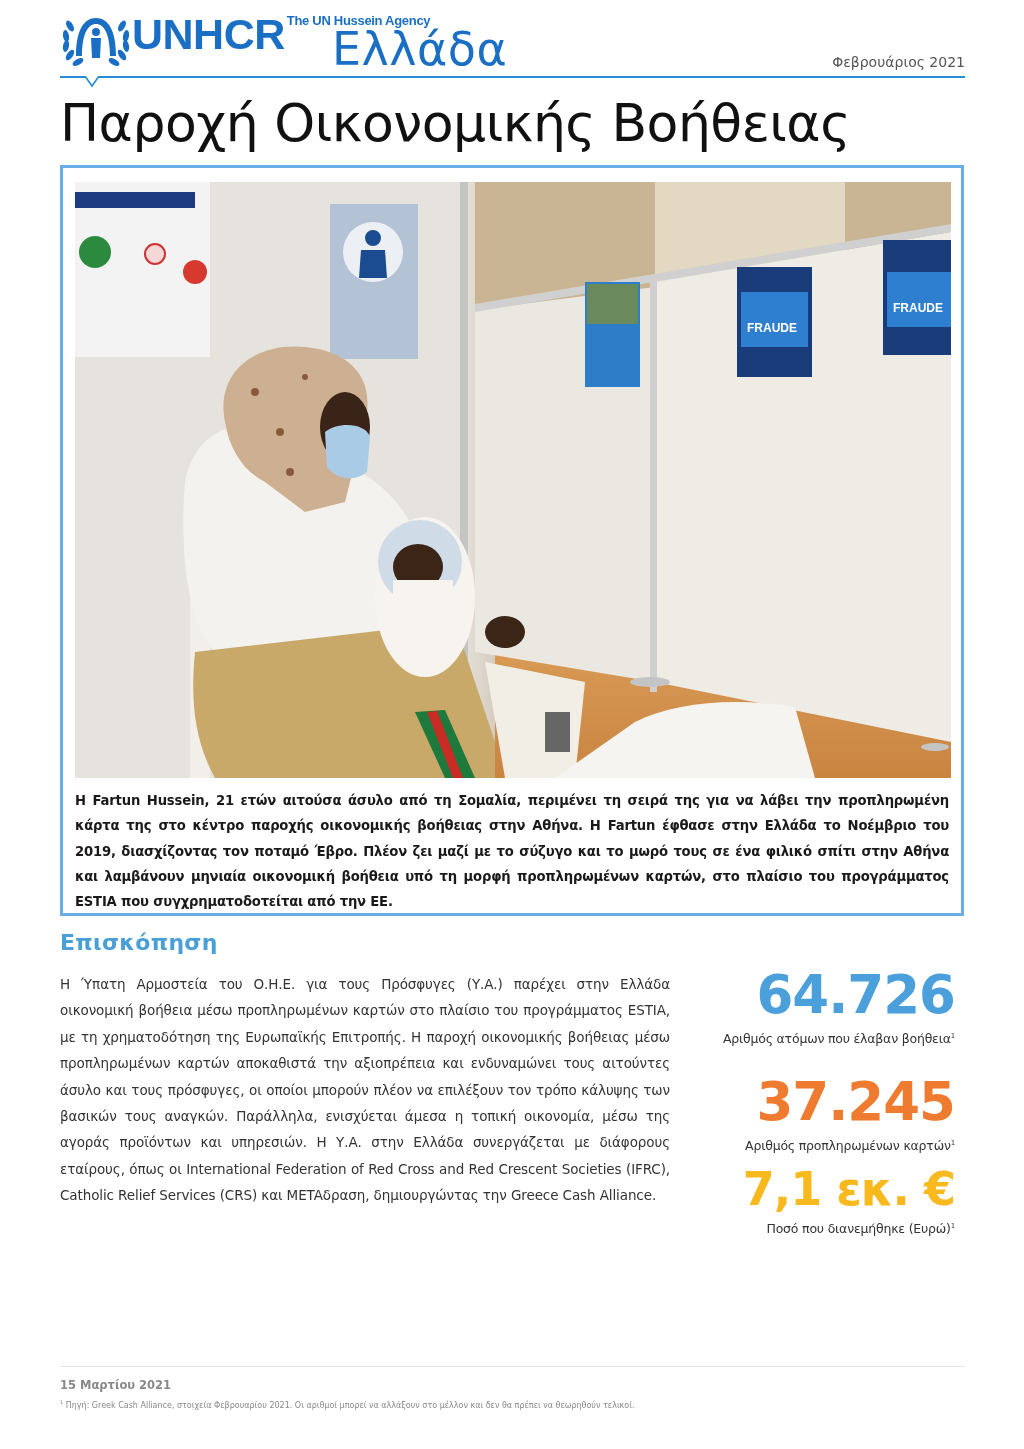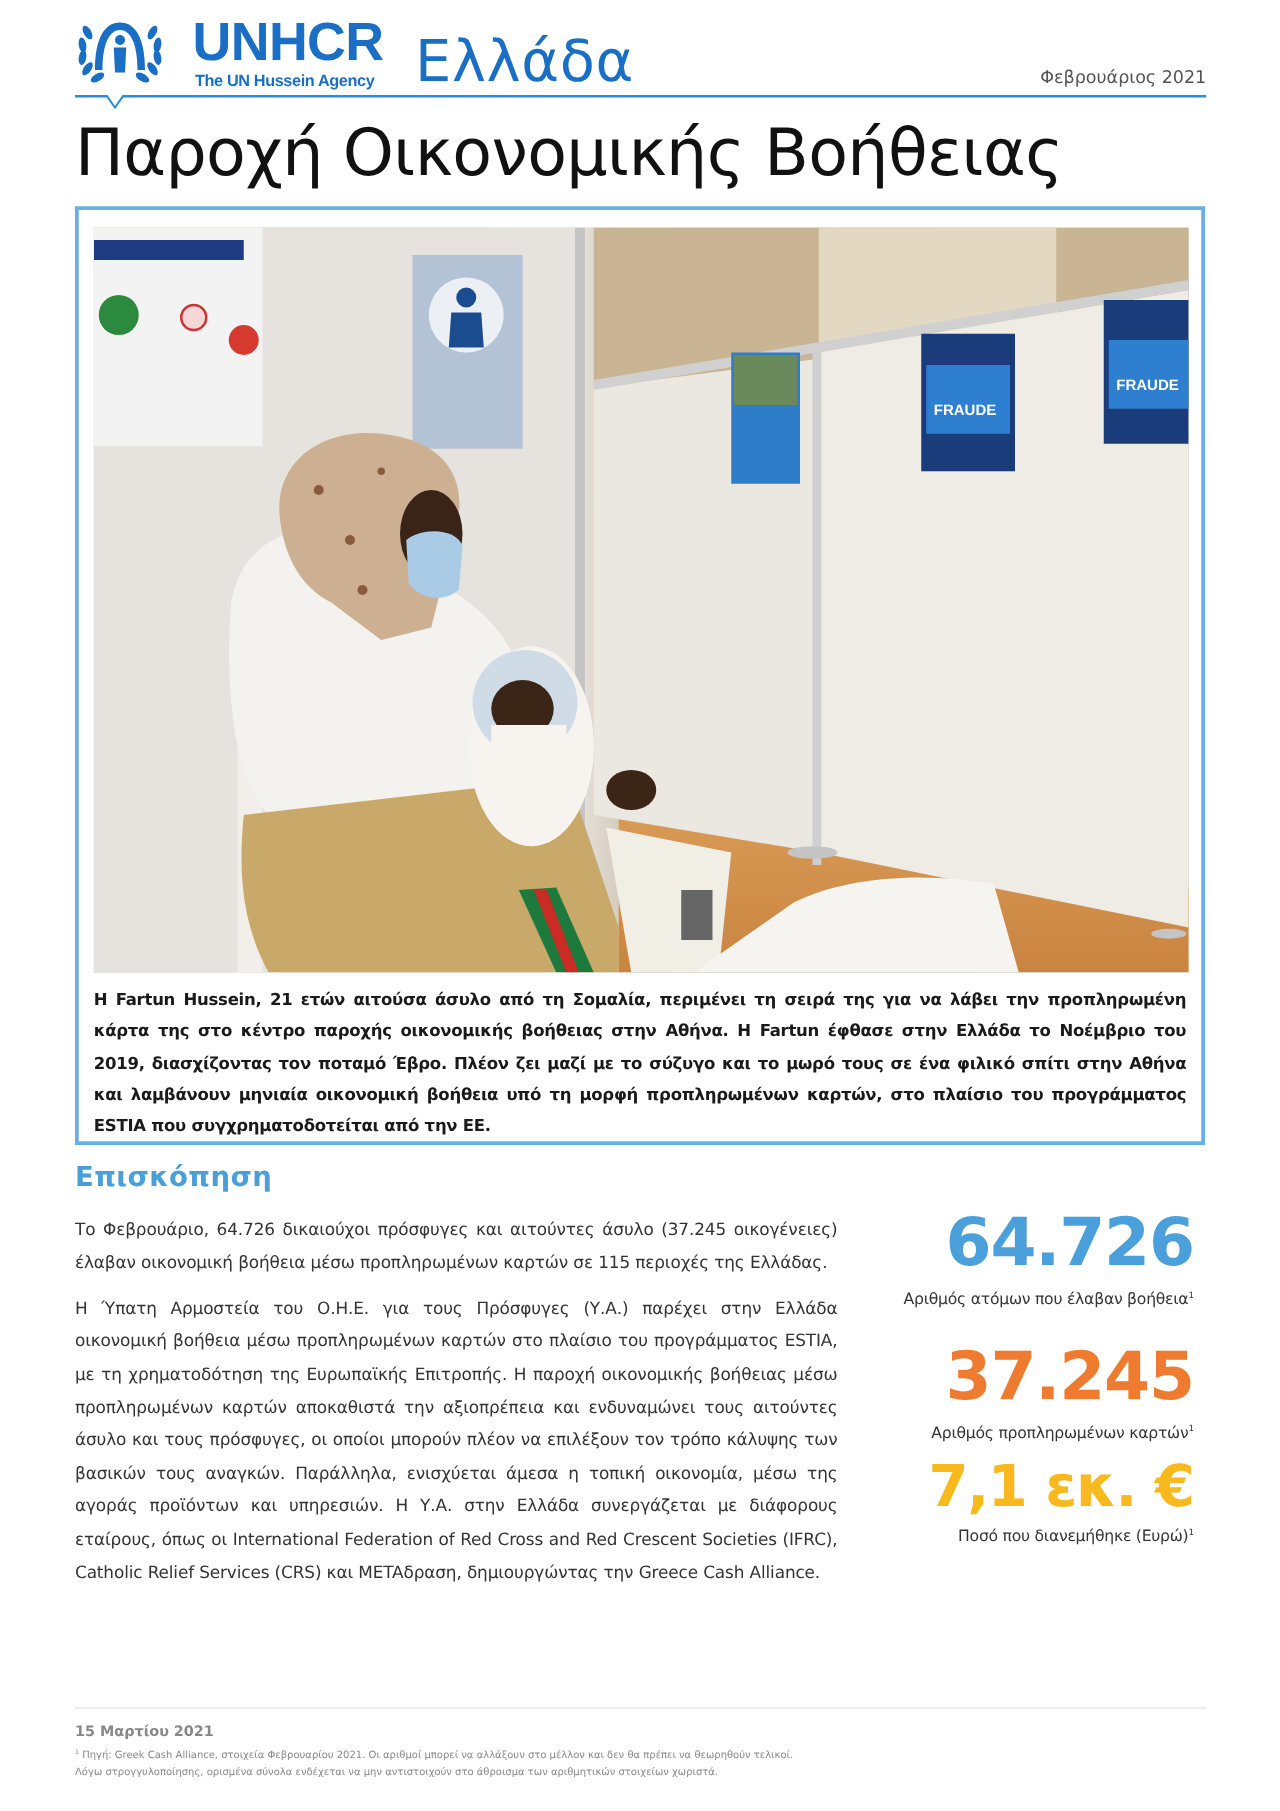--- a/index.html
+++ b/index.html
@@ -3,21 +3,21 @@
 <meta charset="utf-8">
 <style>
   * { box-sizing: border-box; margin: 0; padding: 0; }
   html, body { width: 1024px; height: 1449px; background: #ffffff; overflow: hidden; }
   body { font-family: "Liberation Sans", "DejaVu Sans", sans-serif; color: #222; position: relative; }
 
   
   .header { position: absolute; left: 60px; top: 10px; width: 905px; height: 80px; }
   .logo { position: absolute; left: 0; top: 2px; display: flex; align-items: flex-start; }
   .logo-emblem { width: 72px; height: 58px; }
-  .logo-text { margin-left: 22px; display: flex; flex-direction: column; }
+  .logo-text { margin-left: 0; display: flex; flex-direction: row; }
   .logo-word { font-family: "Liberation Sans", sans-serif; font-weight: 900; font-size: 43px; color: #1a6fc4; letter-spacing: -0.5px; line-height: 44px; }
   .logo-sub { font-family: "Liberation Sans", sans-serif; font-weight: 700; font-size: 13px; color: #1a6fc4; letter-spacing: -0.3px; margin-top: 1px; margin-left: 2px; }
   .country { position: absolute; left: 272px; top: 12px; font-family: "DejaVu Sans", sans-serif; font-size: 46px; color: #1a6fc4; letter-spacing: 0.5px; }
   .date-top { position: absolute; right: 0; top: 44px; font-family: "DejaVu Sans", sans-serif; font-size: 14px; color: #555; }
   .header-rule { position: absolute; left: 0; top: 66px; width: 905px; height: 2px; background: #2a8dd4; }
   .header-notch { position: absolute; left: 25px; top: 66px; width: 14px; height: 14px; }
 
   .title { position: absolute; left: 60px; top: 88px; font-family: "DejaVu Sans", sans-serif; font-size: 52px; font-weight: 400; color: #111; letter-spacing: -0.5px; line-height: 70px; }
 
   
@@ -168,21 +168,20 @@
 
       <ellipse cx="575" cy="500" rx="20" ry="5" fill="#c4c4c4"></ellipse>
       <ellipse cx="860" cy="565" rx="14" ry="4" fill="#c4c4c4"></ellipse>
     </svg>
   </div>
   <div class="caption">Η Fartun Hussein, 21 ετών αιτούσα άσυλο από τη Σομαλία, περιμένει τη σειρά της για να λάβει την προπληρωμένη κάρτα της στο κέντρο παροχής οικονομικής βοήθειας στην Αθήνα. Η Fartun έφθασε στην Ελλάδα το Νοέμβριο του 2019, διασχίζοντας τον ποταμό Έβρο. Πλέον ζει μαζί με το σύζυγο και το μωρό τους σε ένα φιλικό σπίτι στην Αθήνα και λαμβάνουν μηνιαία οικονομική βοήθεια υπό τη μορφή προπληρωμένων καρτών, στο πλαίσιο του προγράμματος ESTIA που συγχρηματοδοτείται από την ΕΕ.</div>
 </div>
 
 <h2 class="ov-heading">Επισκόπηση</h2>
 <div class="ov-body">
-  <p>Το Φεβρουάριο, 64.726 δικαιούχοι πρόσφυγες και αιτούντες άσυλο (37.245 οικογένειες) έλαβαν οικονομική βοήθεια μέσω προπληρωμένων καρτών σε 115 περιοχές της Ελλάδας.</p>
   <p>Η Ύπατη Αρμοστεία του Ο.Η.Ε. για τους Πρόσφυγες (Υ.Α.) παρέχει στην Ελλάδα οικονομική βοήθεια μέσω προπληρωμένων καρτών στο πλαίσιο του προγράμματος ESTIA, με τη χρηματοδότηση της Ευρωπαϊκής Επιτροπής. Η παροχή οικονομικής βοήθειας μέσω προπληρωμένων καρτών αποκαθιστά την αξιοπρέπεια και ενδυναμώνει τους αιτούντες άσυλο και τους πρόσφυγες, οι οποίοι μπορούν πλέον να επιλέξουν τον τρόπο κάλυψης των βασικών τους αναγκών. Παράλληλα, ενισχύεται άμεσα η τοπική οικονομία, μέσω της αγοράς προϊόντων και υπηρεσιών. Η Υ.Α. στην Ελλάδα συνεργάζεται με διάφορους εταίρους, όπως οι International Federation of Red Cross and Red Crescent Societies (IFRC), Catholic Relief Services (CRS) και METAδραση, δημιουργώντας την Greece Cash Alliance.</p>
 </div>
 
 <div class="stats">
   <div class="stat stat-1">
     <div class="stat-value">64.726</div>
     <div class="stat-label"><span>Αριθμός ατόμων που έλαβαν βοήθεια</span><sup>1</sup></div>
   </div>
   <div class="stat stat-2">
     <div class="stat-value">37.245</div>
@@ -191,14 +190,13 @@
   <div class="stat stat-3">
     <div class="stat-value">7,1 εκ. €</div>
     <div class="stat-label"><span>Ποσό που διανεμήθηκε (Ευρώ)</span><sup>1</sup></div>
   </div>
 </div>
 
 <div class="footer-rule"></div>
 <div class="footer-date">15 Μαρτίου 2021</div>
 <div class="footnote">
   <div><sup>1</sup> <span>Πηγή: Greek Cash Alliance, στοιχεία Φεβρουαρίου 2021. Οι αριθμοί μπορεί να αλλάξουν στο μέλλον και δεν θα πρέπει να θεωρηθούν τελικοί.</span></div>
-  <div>Λόγω στρογγυλοποίησης, ορισμένα σύνολα ενδέχεται να μην αντιστοιχούν στο άθροισμα των αριθμητικών στοιχείων χωριστά.</div>
 </div>
 
 </body></html>

